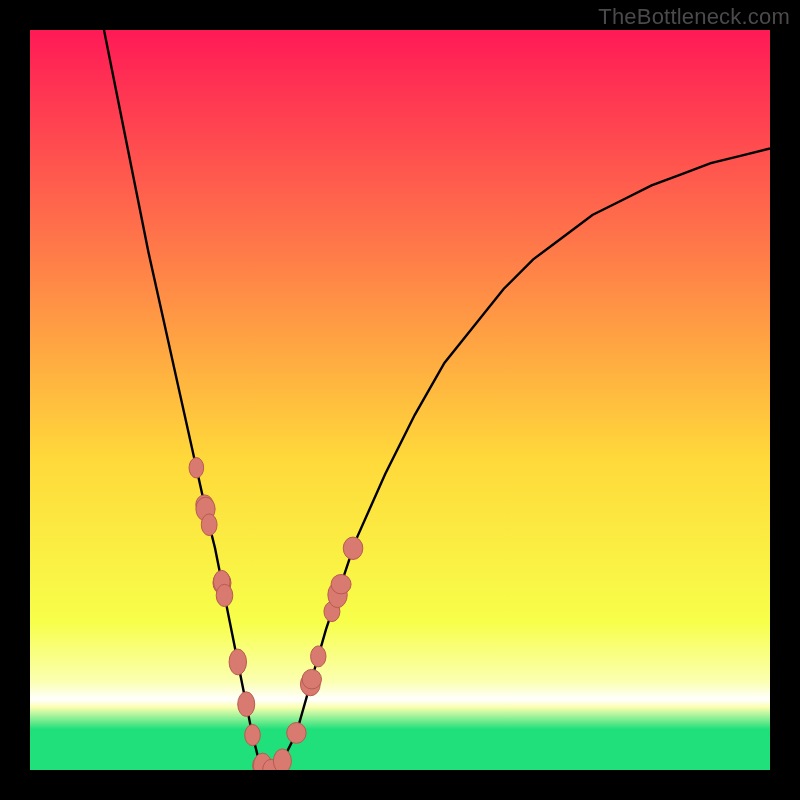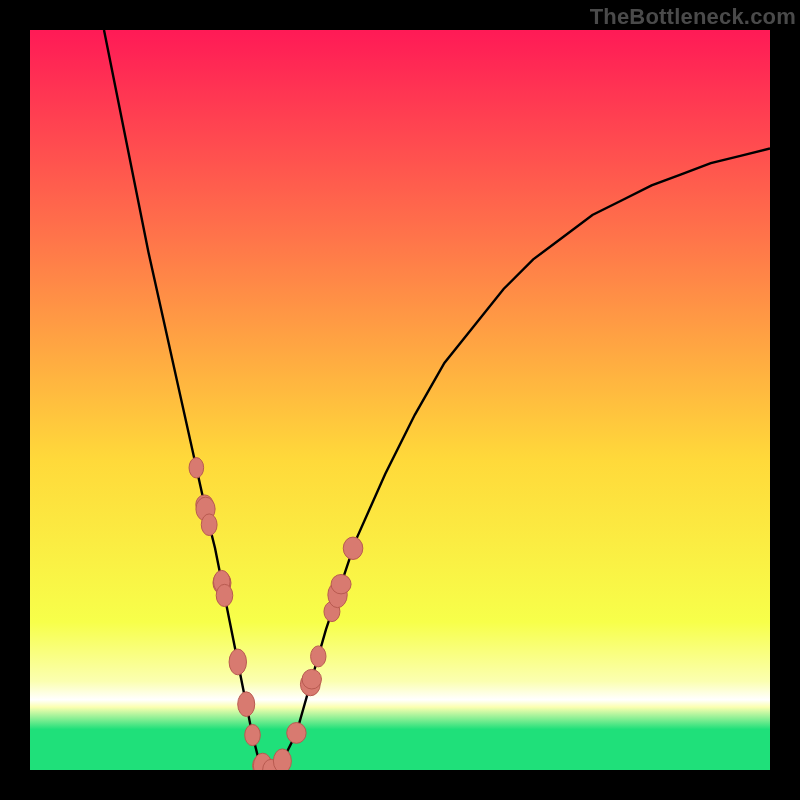--- a/index.html
+++ b/index.html
@@ -13,24 +13,24 @@
   }
   .stage {
     position: relative;
     width: 800px;
     height: 800px;
     background: #000;
   }
   .watermark {
     position: absolute;
     top: 4px;
-    right: 4px;
+    right: 10px;
     color: #4a4a4a;
     font-size: 22px;
-    font-weight: 700;
+    font-weight: 400;
     letter-spacing: 0.2px;
     z-index: 50;
   }
   svg.plot {
     position: absolute;
     left: 0;
     top: 0;
     width: 800px;
     height: 800px;
     display: block;

